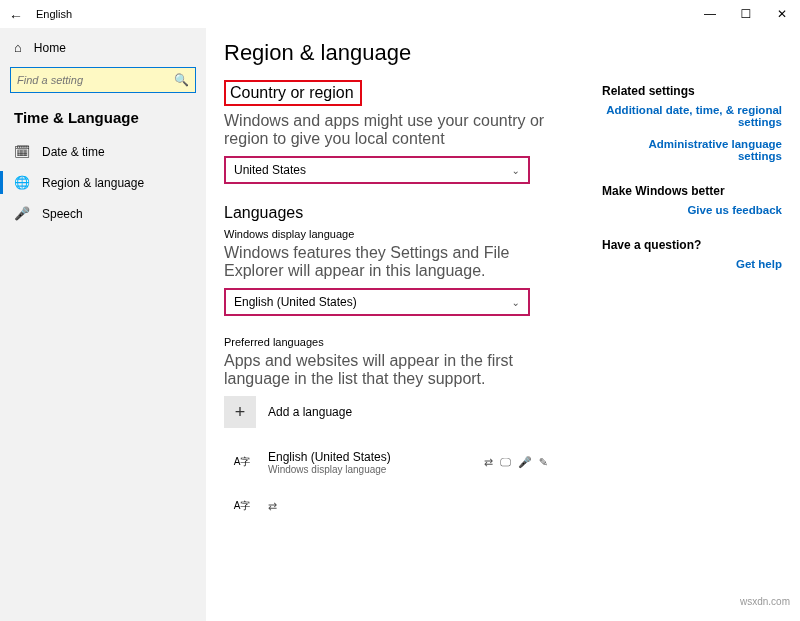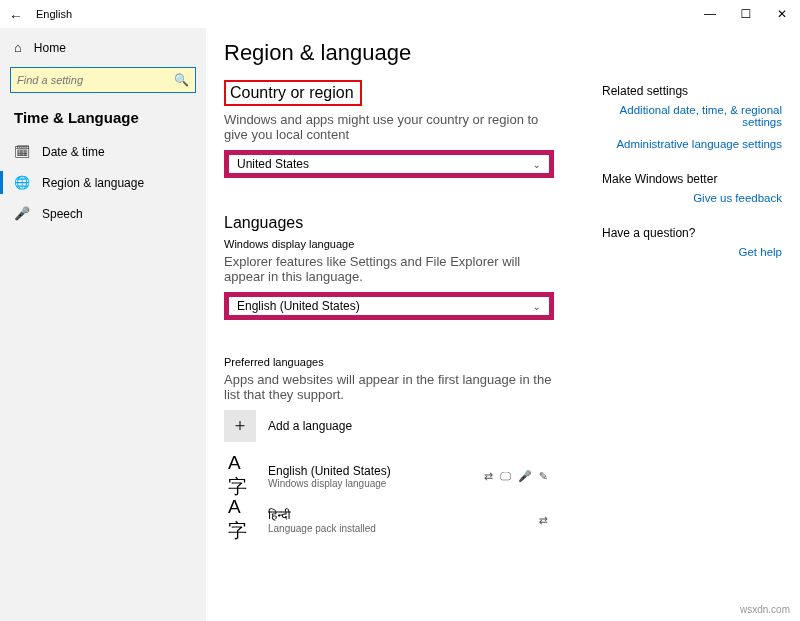--- a/index.html
+++ b/index.html
@@ -126,36 +126,36 @@
   margin-bottom: 6px;
 }
 .highlight {
   border: 2px solid #e30613;
   display: inline-block;
   padding: 0 6px 2px 0;
   margin-bottom: 6px;
 }
 .highlight h2 { margin: 0; padding: 2px 0 0 4px; text-align: right; }
 .sub {
-  font-size: 13px;
+  font-size: 16px;
   color: #555;
   margin-bottom: 8px;
   max-width: 330px;
 }
 .select {
-  border: 5px solid #be185d;
+  border: 2px solid #be185d;
   height: 28px;
-  width: 330px;
+  width: 306px;
   display: flex;
   align-items: center;
   padding: 0 8px;
   font-size: 12px;
   position: relative;
   background: #fff;
-  margin-bottom: 36px;
+  margin-bottom: 20px;
 }
 .select .chev {
   margin-left: auto;
   font-size: 10px;
   color: #555;
 }
 .pref-title {
   font-size: 11px;
   font-weight: 400;
   margin-bottom: 4px;
@@ -183,21 +183,21 @@
   padding: 6px 4px 10px 4px;
   gap: 12px;
   width: 330px;
 }
 .lang-row .licon {
   width: 28px;
   height: 28px;
   display: flex;
   align-items: center;
   justify-content: center;
-  font-size: 19px;
+  font-size: 10px;
 }
 .lang-row .ltext { flex: 1; }
 .lang-row .lname { font-size: 12px; }
 .lang-row .lsub { font-size: 10px; color: #666; }
 .lang-row .licons { font-size: 11px; color: #555; letter-spacing: 2px; }
 .aside {
   width: 180px;
   padding-top: 44px;
 }
 .aside .atitle {
@@ -206,25 +206,25 @@
 }
 .aside a {
   display: block;
   color: #0067c0;
   font-size: 11.5px;
   margin-bottom: 10px;
   text-decoration: none;
   cursor: pointer;
   text-align: right;
 }
-.aside .block { margin-bottom: 22px; }
+.aside .block { margin-bottom: 22px; font-weight: bold; }
 .watermark {
   position: absolute;
   right: 10px;
-  bottom: 6px;
+  bottom: 14px;
   font-size: 10px;
   color: #999;
 }
 </style>
 </head>
 <body>
 
 <div class="titlebar">
   <div class="back">←</div>
   <div class="title">English</div>
@@ -269,21 +269,21 @@
         <h2>Country or region</h2>
       </div>
       <div class="sub">Windows and apps might use your country or region to give you local content</div>
       <div class="select">
         <span>United States</span>
         <span class="chev">⌄</span>
       </div>
 
       <h2>Languages</h2>
       <div class="pref-title" style="font-weight:400">Windows display language</div>
-      <div class="sub">Explorer features like Settings and File Explorer will appear in this language.</div>
+      <div class="sub">Windows features they Settings and File Explorer will appear in this language.</div>
       <div class="select">
         <span>English (United States)</span>
         <span class="chev">⌄</span>
       </div>
 
       <div class="pref-title">Preferred languages</div>
       <div class="sub">Apps and websites will appear in the first language in the list that they support.</div>
 
       <div class="addlang">
         <div class="plus">+</div>
@@ -294,24 +294,20 @@
         <div class="licon">A字</div>
         <div class="ltext">
           <div class="lname">English (United States)</div>
           <div class="lsub">Windows display language</div>
         </div>
         <div class="licons">⇄ 🖵 🎤 ✎</div>
       </div>
 
       <div class="lang-row">
         <div class="licon">A字</div>
-        <div class="ltext">
-          <div class="lname">हिन्दी</div>
-          <div class="lsub">Language pack installed</div>
-        </div>
         <div class="licons">⇄</div>
       </div>
     </div>
 
     <div class="aside">
       <div class="block">
         <div class="atitle">Related settings</div>
         <a>Additional date, time, &amp; regional settings</a>
         <a>Administrative language settings</a>
       </div>

